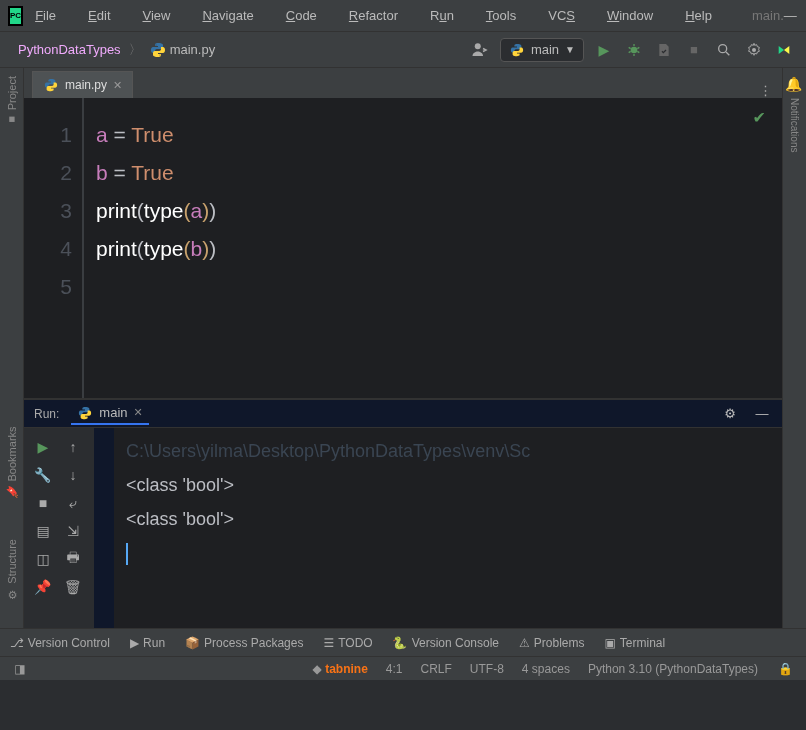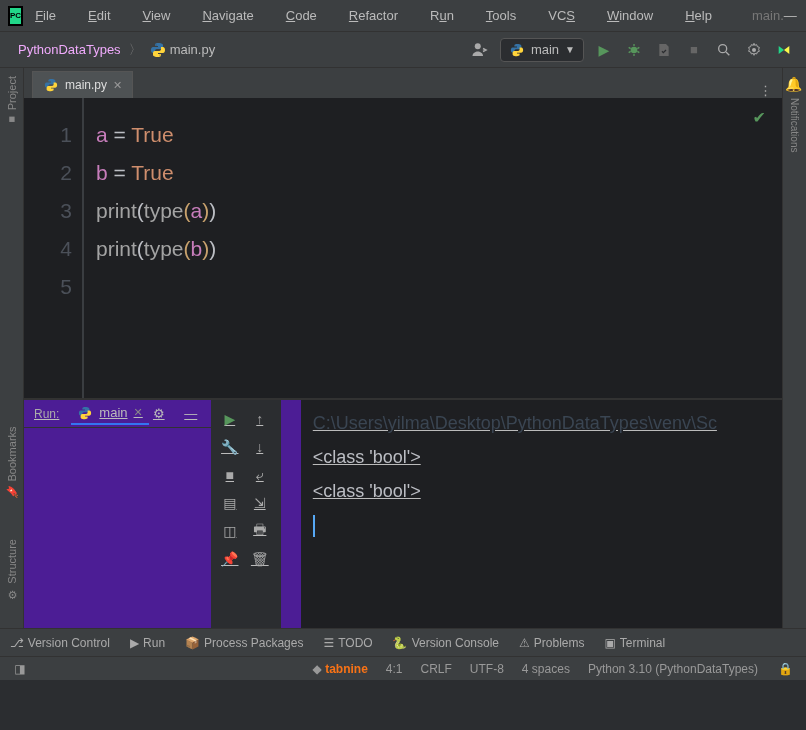--- a/index.html
+++ b/index.html
@@ -31,26 +31,26 @@
 .tab { background:#4e5254; border-top:1px solid #555; border-left:1px solid #555; border-right:1px solid #555; padding:5px 10px; display:flex; align-items:center; gap:6px; font-size:12px; color:#ddd; }
 .tab .close { color:#999; cursor:pointer; font-size:11px; }
 .tab-row .more { margin-left:auto; margin-right:10px; color:#aaa; cursor:pointer; }
 .code-block { display:flex; background:#1e1f22; height:300px; position:relative; }
 .gutter { width:60px; background:#1e1f22; border-right:2px solid #3a3d41; text-align:right; padding:18px 10px 0 0; font-family:Consolas,monospace; font-size:21px; color:#4b5059; line-height:38px; }
 .code { flex:1; padding:18px 0 0 12px; font-family:Consolas,monospace; font-size:21px; line-height:38px; }
 .code .line { white-space:pre; }
 .tk-name { color:#c77dbb; }
 .tk-op { color:#bcbec4; }
 .tk-kw { color:#cf8e6d; }
-.tk-fn { color:#a3a3a3; }
+.tk-fn { color:#ffffff; }
 .tk-paren1 { color:#bcbec4; }
 .tk-paren2 { color:#c9a26d; }
 .line.current { background:#26282e; }
 .check { position:absolute; top:10px; right:16px; color:#57965c; font-size:16px; }
-.run-panel { border-top:2px solid #323232; background:#4c1d95; display:flex; flex-direction:row; flex:1;text-decoration:underline; }
+.run-panel { border-top:2px solid #323232; background:#0f172a; display:flex; flex-direction:column; flex:1; }
 .run-head { display:flex; align-items:center; padding:4px 10px; border-bottom:1px solid #323232; height:28px; }
 .run-head .lbl { font-size:12px; color:#aaa; margin-right:12px; }
 .run-tab { display:flex; align-items:center; gap:6px; border-bottom:2px solid #3574f0; padding:2px 6px; }
 .run-head .right { margin-left:auto; display:flex; gap:12px; }
 .console-row { flex:1; display:flex; }
 .console-tools { width:70px; display:flex; flex-direction:column; background:#2b2d30; padding:6px; gap:2px; }
 .console-tools .row { display:flex; gap:4px; }
 .tbtn { width:26px; height:26px; display:flex; align-items:center; justify-content:center; color:#aaa; cursor:pointer; font-size:14px; }
 .tbtn.play { color:#57965c; }
 .console-out { flex:1; background:#1e1f22; padding:6px 12px; font-family:Consolas,monospace; font-size:18px; line-height:34px;margin-left:20px; }

